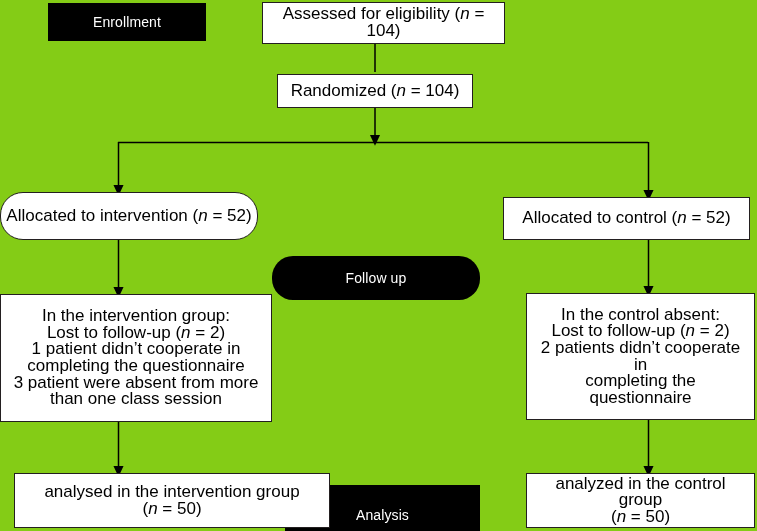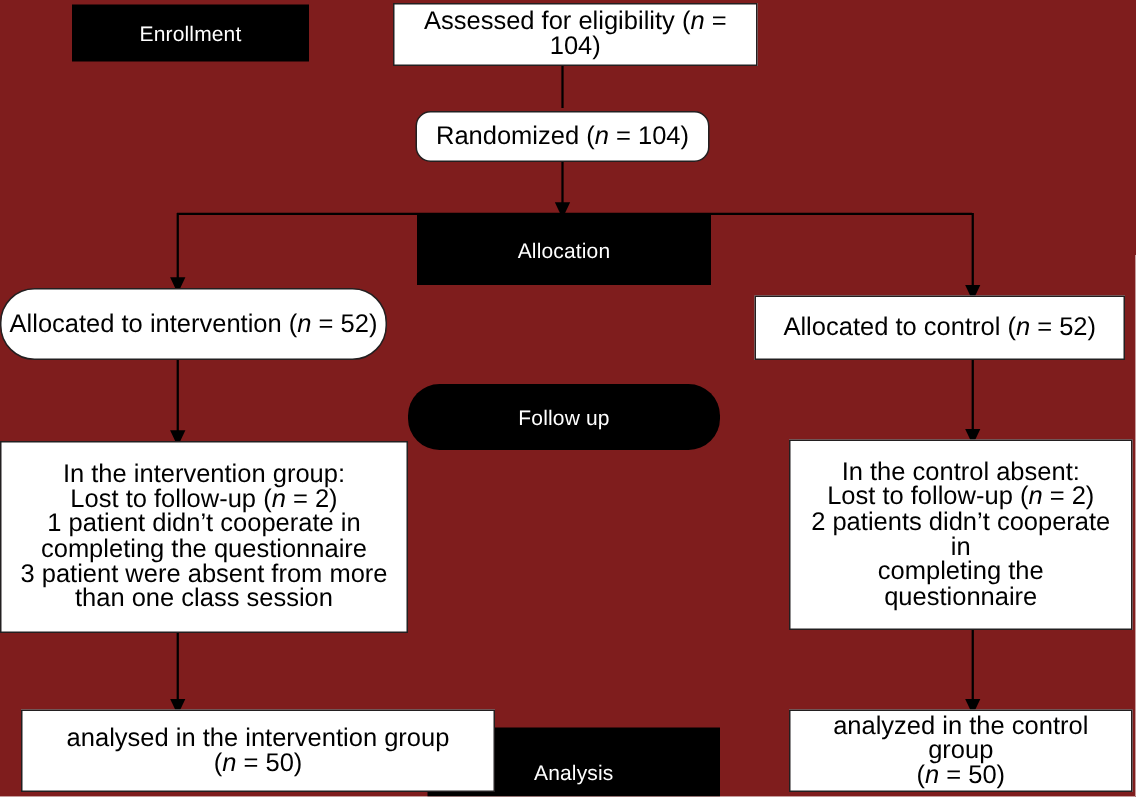--- a/index.html
+++ b/index.html
@@ -4,21 +4,21 @@
 <style>
   html, body {
     margin: 0;
     padding: 0;
     background: #ffffff;
   }
   #diagram {
     position: relative;
     width: 757px;
     height: 531px;
-    background: #7f1d1d;
+    background: #84cc16;
     font-family: "Liberation Sans", sans-serif;
     overflow: hidden;
   }
   #connectors {
     position: absolute;
     left: 0;
     top: 0;
     width: 757px;
     height: 531px;
     pointer-events: none;
@@ -81,39 +81,36 @@
 
     <line x1="118.5" y1="422" x2="118.5" y2="471" stroke="#000000" stroke-width="1.5" marker-end="url(#arrowhead)"></line>
 
     <line x1="648.5" y1="420" x2="648.5" y2="471" stroke="#000000" stroke-width="1.5" marker-end="url(#arrowhead)"></line>
   </svg>
 
   <div class="node banner stage-label" style="left:48px; top:3px; width:158px; height:38px;">
     <span>Enrollment</span>
   </div>
 
-  <div class="node banner stage-label" style="left:278px; top:143px; width:196px; height:47px;">
-    <span>Allocation</span>
-  </div>
 
   <div class="node banner stage-label" style="left:272px; top:256px; width:208px; height:44px;border-radius:21px;">
     <span>Follow up</span>
   </div>
 
   <div class="node banner stage-label" style="left:285px; top:465px; width:195px; height:60px;margin-top:20px;">
     <span>Analysis</span>
   </div>
 
   <div class="node box" style="left:262px; top:2px; width:243px; height:42px;">
     <span>
       <span>Assessed for eligibility (</span><span class="nvar">n</span><span> = 104)</span>
     </span>
   </div>
 
-  <div class="node box" style="left:277px; top:74px; width:196px; height:34px;border-radius:10px;">
+  <div class="node box" style="left:277px; top:74px; width:196px; height:34px;">
     <span>
       <span>Randomized (</span><span class="nvar">n</span><span> = 104)</span>
     </span>
   </div>
 
   <div class="node box" style="left:0px; top:192px; width:258px; height:48px;border-radius:23px;">
     <span>
       <span>Allocated to intervention (</span><span class="nvar">n</span><span> = 52)</span>
     </span>
   </div>

